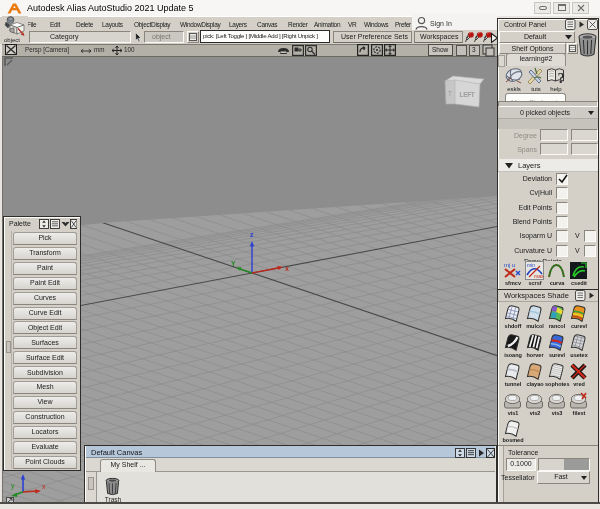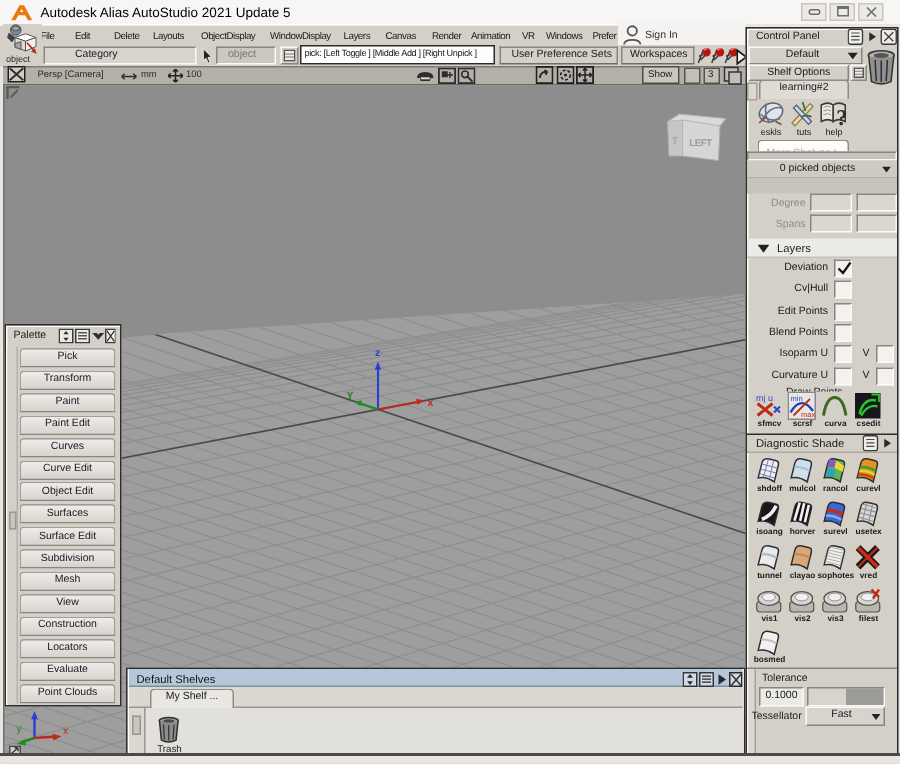--- a/index.html
+++ b/index.html
@@ -332,21 +332,21 @@
 <div class="abs" style="left:13px;top:410.8px;width:64px;height:13px;background:linear-gradient(#edecea,#d7d4ce);border:1px solid #a19d96;border-radius:3px 3px 0 0;border-bottom:1px solid #8a867f"></div>
 <div class="tx" style="left:13px;top:413px;width:64px;text-align:center;font-size:7px">Construction</div>
 <div class="abs" style="left:13px;top:425.7px;width:64px;height:13px;background:linear-gradient(#edecea,#d7d4ce);border:1px solid #a19d96;border-radius:3px 3px 0 0;border-bottom:1px solid #8a867f"></div>
 <div class="tx" style="left:13px;top:428px;width:64px;text-align:center;font-size:7px">Locators</div>
 <div class="abs" style="left:13px;top:440.6px;width:64px;height:13px;background:linear-gradient(#edecea,#d7d4ce);border:1px solid #a19d96;border-radius:3px 3px 0 0;border-bottom:1px solid #8a867f"></div>
 <div class="tx" style="left:13px;top:443px;width:64px;text-align:center;font-size:7px">Evaluate</div>
 <div class="abs" style="left:13px;top:455.5px;width:64px;height:13px;background:linear-gradient(#edecea,#d7d4ce);border:1px solid #a19d96;border-radius:3px 3px 0 0;border-bottom:1px solid #8a867f"></div>
 <div class="tx" style="left:13px;top:458px;width:64px;text-align:center;font-size:7px">Point Clouds</div>
 <div class="abs" style="left:84px;top:445px;width:413px;height:58px;background:#e2e0da;border:1px solid #2f2d2a;box-shadow:inset 1px 1px 0 #fdfdfb"></div>
 <div class="abs" style="left:86px;top:446px;width:409px;height:12px;background:#b5c7d8;border-bottom:1px solid #7e909f"></div>
-<div class="tx" style="left:91px;top:448px;font-size:7.5px;color:#14141c">Default Shelves</div>
+<div class="tx" style="left:91px;top:448px;font-size:7.5px;color:#14141c">Default Canvas</div>
 <svg class="abs" style="left:455px;top:448px" width="40" height="10" viewBox="0 0 40 10">
 <rect x="0.5" y="0.5" width="9" height="9" fill="#cfdce8" stroke="#2a2a2a" stroke-width="0.9"></rect>
 <path d="M5 1.4 L3 3.8 L7 3.8 Z M5 8.6 L3 6.2 L7 6.2 Z" fill="#2a2a2a"></path>
 <rect x="11.5" y="0.5" width="9" height="9" fill="#cfdce8" stroke="#2a2a2a" stroke-width="0.9"></rect>
 <path d="M13 2.7 H19 M13 4.7 H19 M13 6.7 H19" stroke="#2a2a2a" stroke-width="0.9"></path>
 <path d="M24 1.5 L29 5 L24 8.5 Z" fill="#2a2a2a"></path>
 <rect x="31.5" y="0.5" width="8" height="9" fill="#cfdce8" stroke="#2a2a2a"></rect>
 <path d="M32.5 1.5 L39 9 M39 1.5 L32.5 9" stroke="#2a2a2a" stroke-width="0.9"></path>
 </svg>
 <div class="abs" style="left:86px;top:458px;width:409px;height:14px;background:#dbd8d2;border-bottom:1px solid #9a968e"></div>
@@ -472,21 +472,21 @@
 <svg class="abs" style="left:569px;top:261px" width="19" height="19" viewBox="0 0 19 19">
 <rect x="1" y="1" width="17" height="17" fill="#14181c"></rect>
 <path d="M4 15 Q7 4 15 6 M5 16 Q10 8 16 10" stroke="#28c828" stroke-width="1.6" fill="none"></path>
 <path d="M12 2 L17 2 L17 7" stroke="#28c828" stroke-width="1.2" fill="none"></path>
 </svg>
 <div class="tx" style="left:501px;top:280px;width:24px;text-align:center;font-size:5.5px;font-weight:bold">sfmcv</div>
 <div class="tx" style="left:523px;top:280px;width:24px;text-align:center;font-size:5.5px;font-weight:bold">scrsf</div>
 <div class="tx" style="left:545px;top:280px;width:24px;text-align:center;font-size:5.5px;font-weight:bold">curva</div>
 <div class="tx" style="left:567px;top:280px;width:24px;text-align:center;font-size:5.5px;font-weight:bold">csedit</div>
 <div class="abs" style="left:498px;top:289px;width:100px;height:13px;background:#d4d0c8;border-top:1px solid #2f2d2a;border-bottom:1px solid #aaa79f"></div>
-<div class="tx" style="left:504px;top:291px;font-size:7.5px">Diagnostic Shade</div>
+<div class="tx" style="left:504px;top:291px;font-size:7.5px">Workspaces Shade</div>
 <svg class="abs" style="left:575px;top:290px" width="22" height="11" viewBox="0 0 22 11">
 <rect x="0.5" y="0.5" width="9.5" height="10" rx="1.5" fill="#f0eeea" stroke="#3a3a3a" stroke-width="0.9"></rect>
 <path d="M2.5 3 H8 M2.5 5.3 H8 M2.5 7.6 H8" stroke="#4a4a4a" stroke-width="0.8"></path>
 <path d="M14.5 2.5 L19 5.5 L14.5 8.5 Z" fill="#2a2a2a"></path>
 </svg>
 <svg class="abs" style="left:503px;top:304px" width="19" height="19" viewBox="0 0 19 19">
       <g transform="rotate(14 9 9)">
         <path d="M4 16 L4 6 Q4 2 8 2 L13 2 Q15 2 15 5 L15 16 Q9 13.5 4 16 Z" fill="#eef0f4" stroke="#2e2e2e" stroke-width="1"></path>
         <path d="M7.6 2.2 L7.2 15 M11.2 2.2 L11.4 15 M4.1 6.5 L14.9 6.5 M4.1 10 L14.9 10 M4.1 13 L14.9 13.6" stroke="#7a86b0" stroke-width="0.7" fill="none"></path>
       </g>

